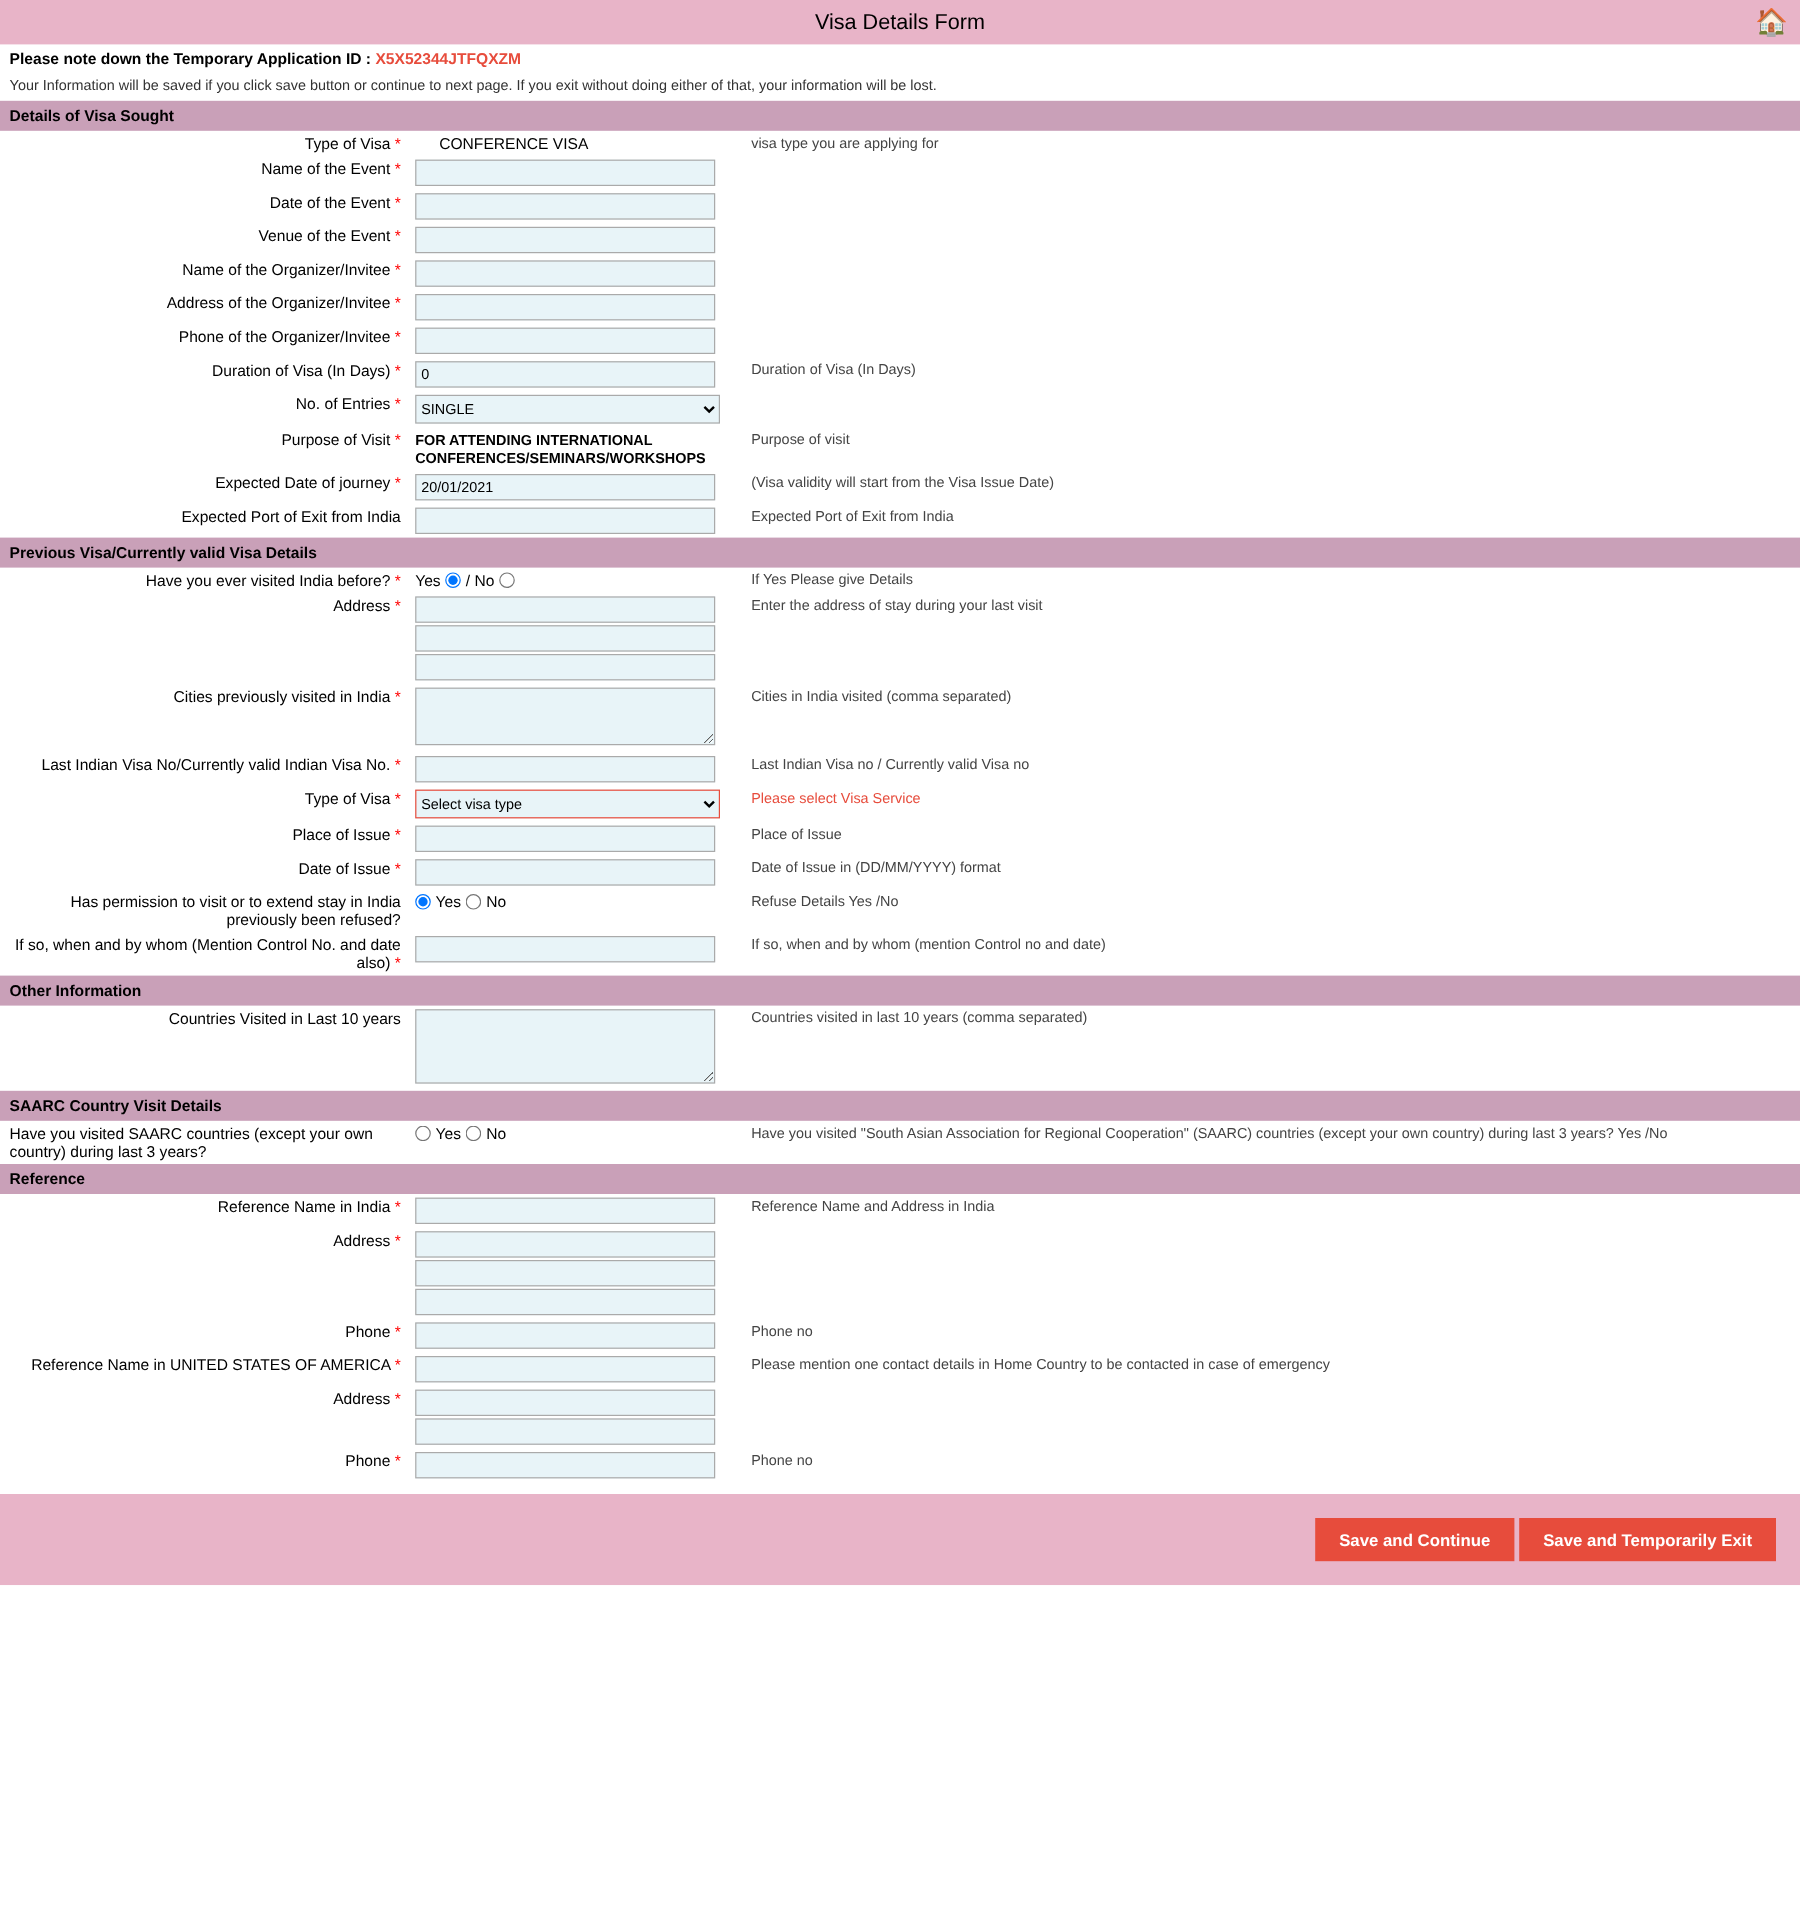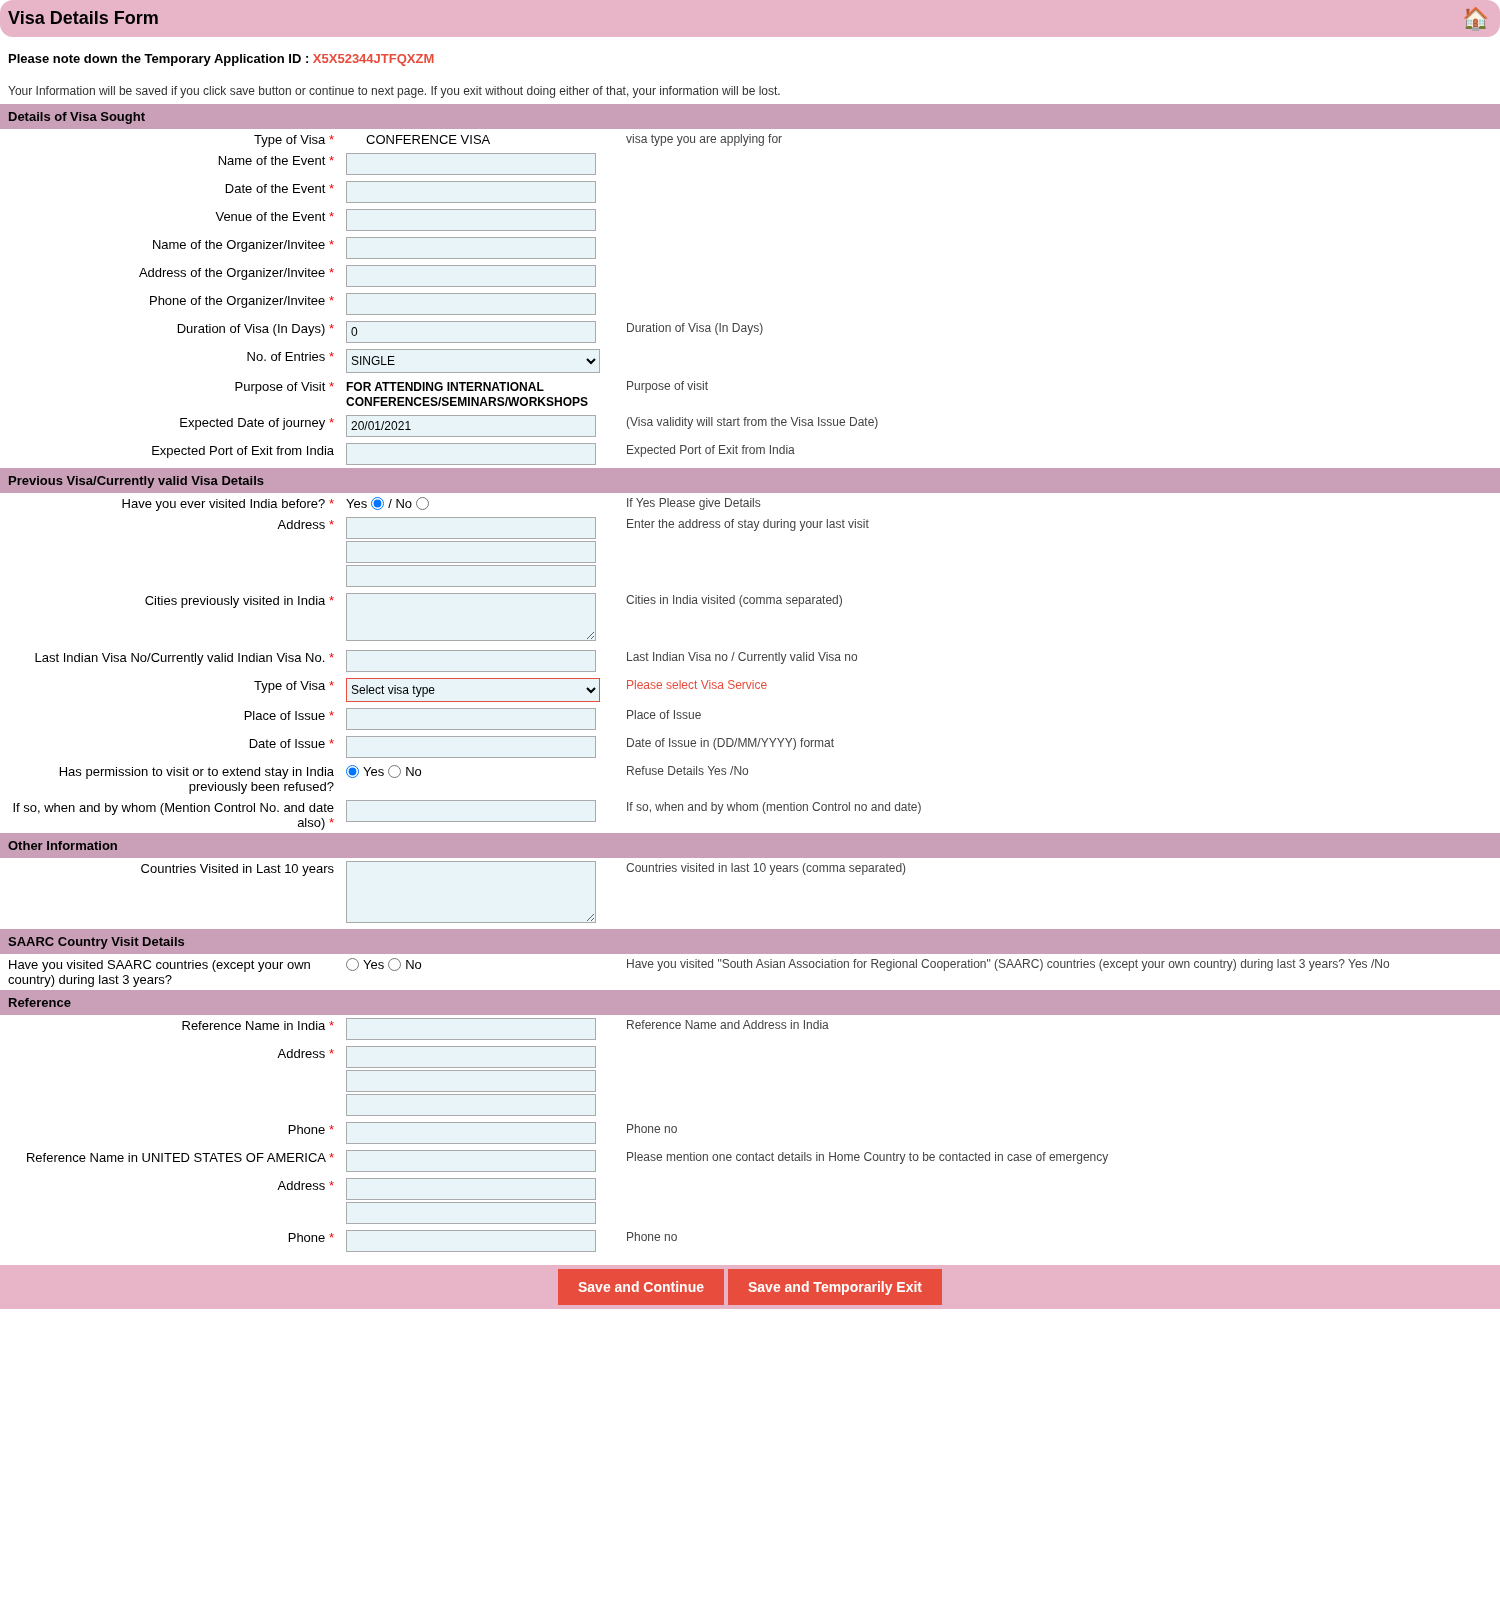--- a/index.html
+++ b/index.html
@@ -1,36 +1,35 @@
 <!DOCTYPE html>
 <html><head>
   <meta charset="utf-8">
   <style>
     * { box-sizing: border-box; margin: 0; padding: 0; }
     body { font-family: Arial, sans-serif; font-size: 13px; background: #fff; color: #000; }
     
     .page-header {
       background: #e8b4c8;
-      text-align: left;
+      text-align: center;
       padding: 8px;
       font-size: 18px;
-      font-weight: bold;
+      font-weight: normal;
       position: relative;
-      border-radius: 13px;
     }
     .home-icon {
       position: absolute;
       right: 10px;
       top: 50%;
       transform: translateY(-50%);
       font-size: 22px;
       color: #c0392b;
     }
     .temp-id-section {
-      padding: 14px 8px;
+      padding: 4px 8px;
     }
     .temp-id-section .bold { font-weight: bold; }
     .temp-id { color: #e74c3c; font-weight: bold; }
     .info-text { padding: 4px 8px 6px; font-size: 12px; color: #333; }
     
     .section-header {
       background: #c9a0b8;
       padding: 5px 8px;
       font-weight: bold;
       font-size: 13px;
@@ -102,24 +101,24 @@
     }
     
     .radio-group { display: flex; align-items: center; gap: 4px; }
     
     .address-inputs { display: flex; flex-direction: column; gap: 2px; }
     
     .error-text { color: #e74c3c; font-size: 12px; }
     
     .footer {
       background: #e8b4c8;
-      padding: 4px;
+      padding: 20px;
       text-align: center;
       display: flex;
-      justify-content: center;
+      justify-content: flex-end;
       gap: 4px;
       margin-top: 10px;
     }
     .btn-save-continue {
       background: #e74c3c;
       color: white;
       border: none;
       padding: 10px 20px;
       font-size: 14px;
       cursor: pointer;

